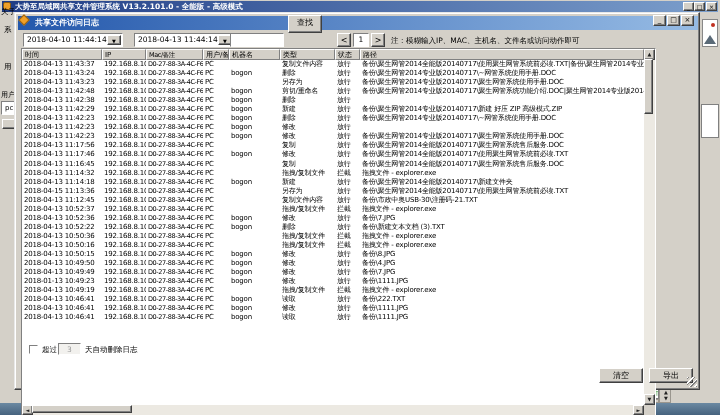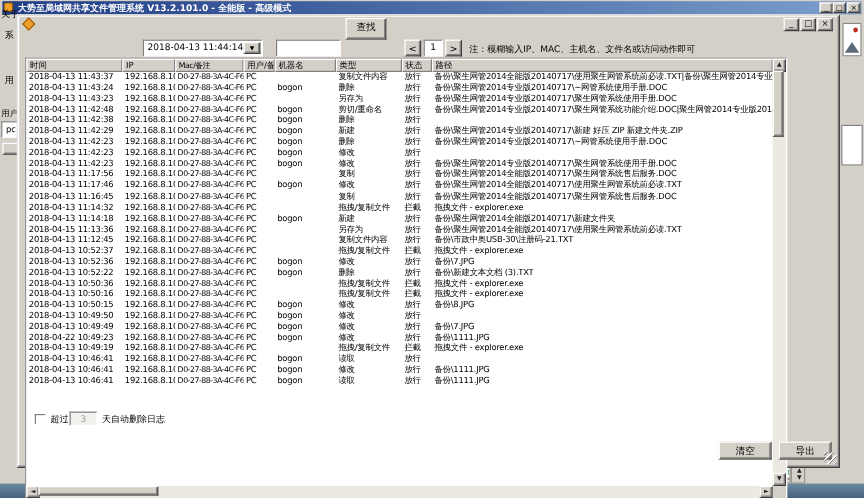--- a/index.html
+++ b/index.html
@@ -115,26 +115,33 @@
 <div class="abs hsliver">
   <span style="position:absolute;left:2px;top:0;font-size:4px">◄</span>
 </div>
 <div class="abs minivs">
   <span class="sbtn" style="left:1px;top:0;width:10px">▲</span>
   <span class="sbtn" style="left:1px;bottom:0;width:10px">▼</span>
 </div>
 <div class="abs bottombar"></div>
 
 <div class="abs dialog">
+  <div class="abs dlg-tb">
+    <span>共享文件访问日志</span>
+  </div>
   <div class="abs dlg-ico"></div>
   <div class="abs dlg-btn raised" style="right:33px">_</div>
   <div class="abs dlg-btn raised" style="right:19px">□</div>
   <div class="abs dlg-btn raised" style="right:5px">×</div>
 
-  <div class="abs combo sunken" style="left:104px;top:20px;width:100px">
+  <div class="abs combo sunken" style="left:8px;top:20px;width:100px">
+    <span>2018-04-10 11:44:14</span>
+    <span class="dd raised">▼</span>
+  </div>
+  <div class="abs combo sunken" style="left:119px;top:20px;width:100px">
     <span>2018-04-13 11:44:14</span>
     <span class="dd raised">▼</span>
   </div>
   <div class="abs tinput sunken" style="left:215px;top:20px;width:54px"></div>
   <div class="abs btn raised" style="left:273px;top:2px;width:34px;height:18px;line-height:13px">查找</div>
   <div class="abs btn raised" style="left:322px;top:20px;width:14px;height:14px;line-height:13px">&lt;</div>
   <div class="abs tinput sunken" style="left:338px;top:20px;width:16px;text-align:center;padding-left:0">1</div>
   <div class="abs btn raised" style="left:356px;top:20px;width:14px;height:14px;line-height:13px">&gt;</div>
   <div class="abs note" style="left:376px;top:23px">注：模糊输入IP、MAC、主机名、文件名或访问动作即可</div>
 
@@ -200,21 +207,21 @@
           <span class="cell c-status">放行</span>
         </div>
         <div class="trow">
           <span class="cell c-time">2018-04-13 11:42:29</span>
           <span class="cell c-ip">192.168.8.101</span>
           <span class="cell c-mac">D0-27-88-3A-4C-F6</span>
           <span class="cell c-user">PC</span>
           <span class="cell c-machine">bogon</span>
           <span class="cell c-type">新建</span>
           <span class="cell c-status">放行</span>
-          <span class="cell c-path">备份\聚生网管2014专业版20140717\新建 好压 ZIP 新建文件夹.ZIP</span>
+          <span class="cell c-path">备份\聚生网管2014专业版20140717\新建 好压 ZIP 高级模式.ZIP</span>
         </div>
         <div class="trow">
           <span class="cell c-time">2018-04-13 11:42:23</span>
           <span class="cell c-ip">192.168.8.101</span>
           <span class="cell c-mac">D0-27-88-3A-4C-F6</span>
           <span class="cell c-user">PC</span>
           <span class="cell c-machine">bogon</span>
           <span class="cell c-type">删除</span>
           <span class="cell c-status">放行</span>
           <span class="cell c-path">备份\聚生网管2014专业版20140717\~网管系统使用手册.DOC</span>
@@ -369,33 +376,34 @@
           <span class="cell c-path">备份\8.JPG</span>
         </div>
         <div class="trow">
           <span class="cell c-time">2018-04-13 10:49:50</span>
           <span class="cell c-ip">192.168.8.101</span>
           <span class="cell c-mac">D0-27-88-3A-4C-F6</span>
           <span class="cell c-user">PC</span>
           <span class="cell c-machine">bogon</span>
           <span class="cell c-type">修改</span>
           <span class="cell c-status">放行</span>
+          <span class="cell c-path">备份\4.JPG</span>
         </div>
         <div class="trow">
           <span class="cell c-time">2018-04-13 10:49:49</span>
           <span class="cell c-ip">192.168.8.101</span>
           <span class="cell c-mac">D0-27-88-3A-4C-F6</span>
           <span class="cell c-user">PC</span>
           <span class="cell c-machine">bogon</span>
           <span class="cell c-type">修改</span>
           <span class="cell c-status">放行</span>
           <span class="cell c-path">备份\7.JPG</span>
         </div>
         <div class="trow">
-          <span class="cell c-time">2018-04-22 10:49:23</span>
+          <span class="cell c-time">2018-01-13 10:49:23</span>
           <span class="cell c-ip">192.168.8.101</span>
           <span class="cell c-mac">D0-27-88-3A-4C-F6</span>
           <span class="cell c-user">PC</span>
           <span class="cell c-machine">bogon</span>
           <span class="cell c-type">修改</span>
           <span class="cell c-status">放行</span>
           <span class="cell c-path">备份\1111.JPG</span>
         </div>
         <div class="trow">
           <span class="cell c-time">2018-04-13 10:49:19</span>
@@ -408,20 +416,21 @@
           <span class="cell c-path">拖拽文件 - explorer.exe</span>
         </div>
         <div class="trow">
           <span class="cell c-time">2018-04-13 10:46:41</span>
           <span class="cell c-ip">192.168.8.101</span>
           <span class="cell c-mac">D0-27-88-3A-4C-F6</span>
           <span class="cell c-user">PC</span>
           <span class="cell c-machine">bogon</span>
           <span class="cell c-type">读取</span>
           <span class="cell c-status">放行</span>
+          <span class="cell c-path">备份\222.TXT</span>
         </div>
         <div class="trow">
           <span class="cell c-time">2018-04-13 10:46:41</span>
           <span class="cell c-ip">192.168.8.101</span>
           <span class="cell c-mac">D0-27-88-3A-4C-F6</span>
           <span class="cell c-user">PC</span>
           <span class="cell c-machine">bogon</span>
           <span class="cell c-type">修改</span>
           <span class="cell c-status">放行</span>
           <span class="cell c-path">备份\1111.JPG</span>

